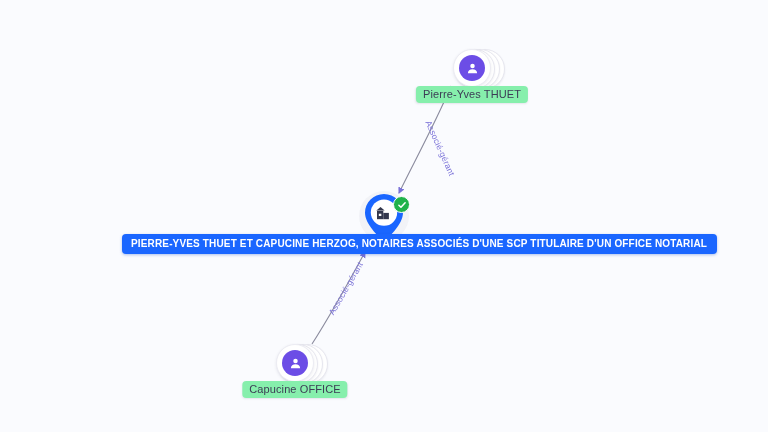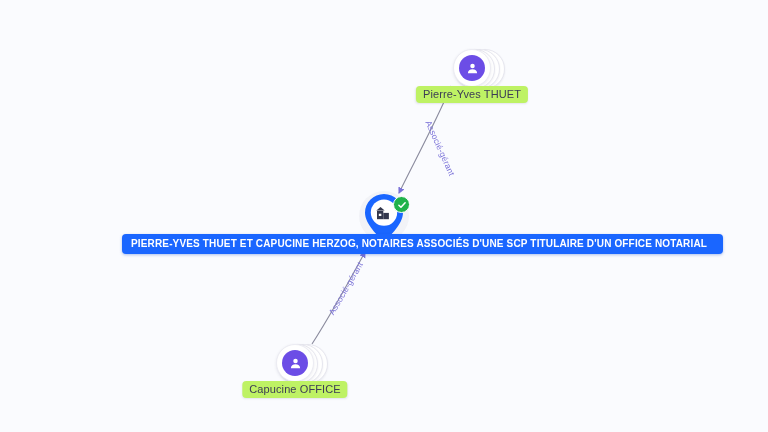--- a/index.html
+++ b/index.html
@@ -69,21 +69,21 @@
     background: #6c4de6;
     display: flex;
     align-items: center;
     justify-content: center;
   }
   .avatar-inner svg { display: block; }
 
   .node-chip {
     position: absolute;
     transform: translateX(-50%);
-    background: #bef264;
+    background: #86efac;
     border-radius: 4px;
     padding: 2px 7px 3px 7px;
     font-size: 11px;
     color: #3c3c55;
     white-space: nowrap;
     box-shadow: 0 1px 2px rgba(40,40,80,0.10);
     letter-spacing: 0.1px;
   }
 
   
@@ -126,21 +126,21 @@
   .pin-badge svg { display: block; }
 
   
   #company-title-bar {
     position: absolute;
     background: #1a66ff;
     color: #ffffff;
     font-size: 10px;
     font-weight: bold;
     letter-spacing: 0.15px;
-    padding: 4px 16px 5px 9px;
+    padding: 4px 10px 5px 9px;
     border-radius: 4px;
     white-space: nowrap;
     box-shadow: 0 1px 3px rgba(26,80,200,0.35);
   }
 
   
   .edge-label {
     position: absolute;
     font-size: 8.5px;
     color: #7b72d8;

